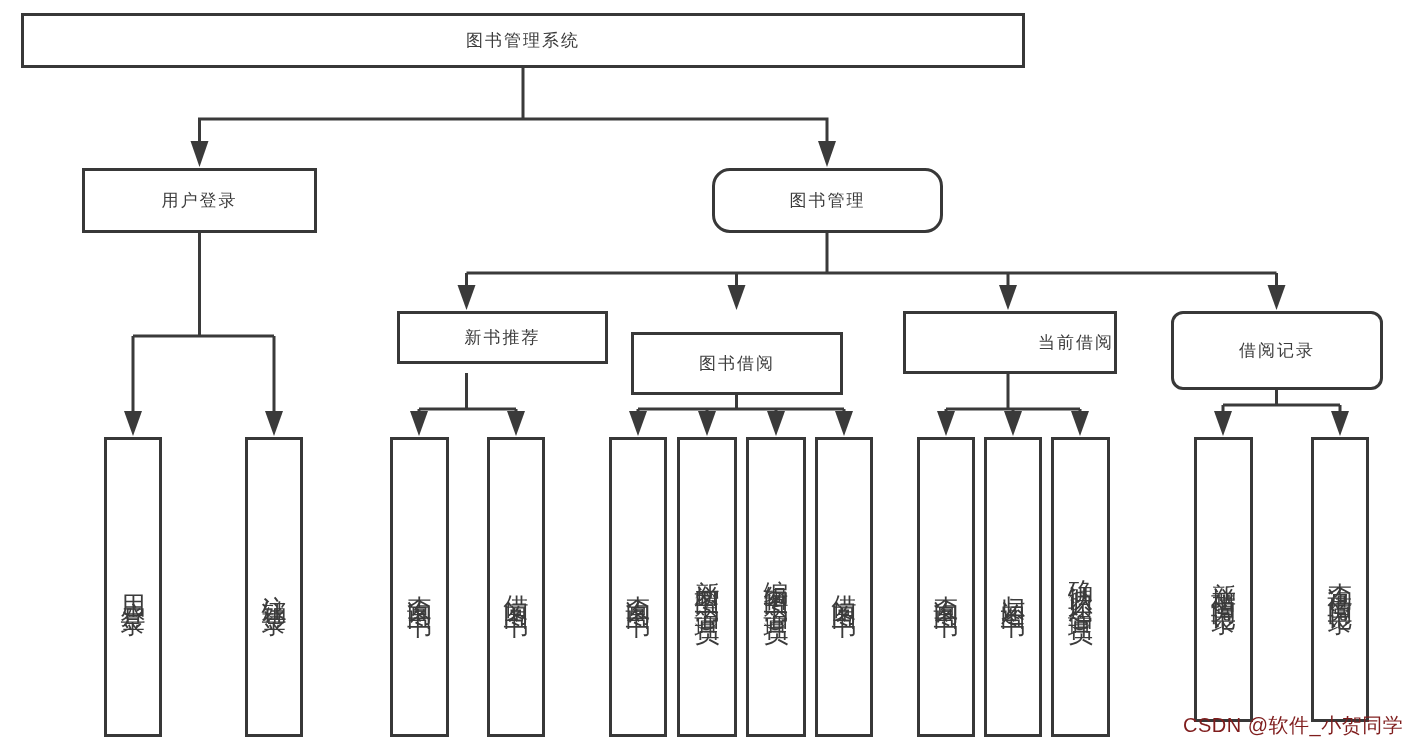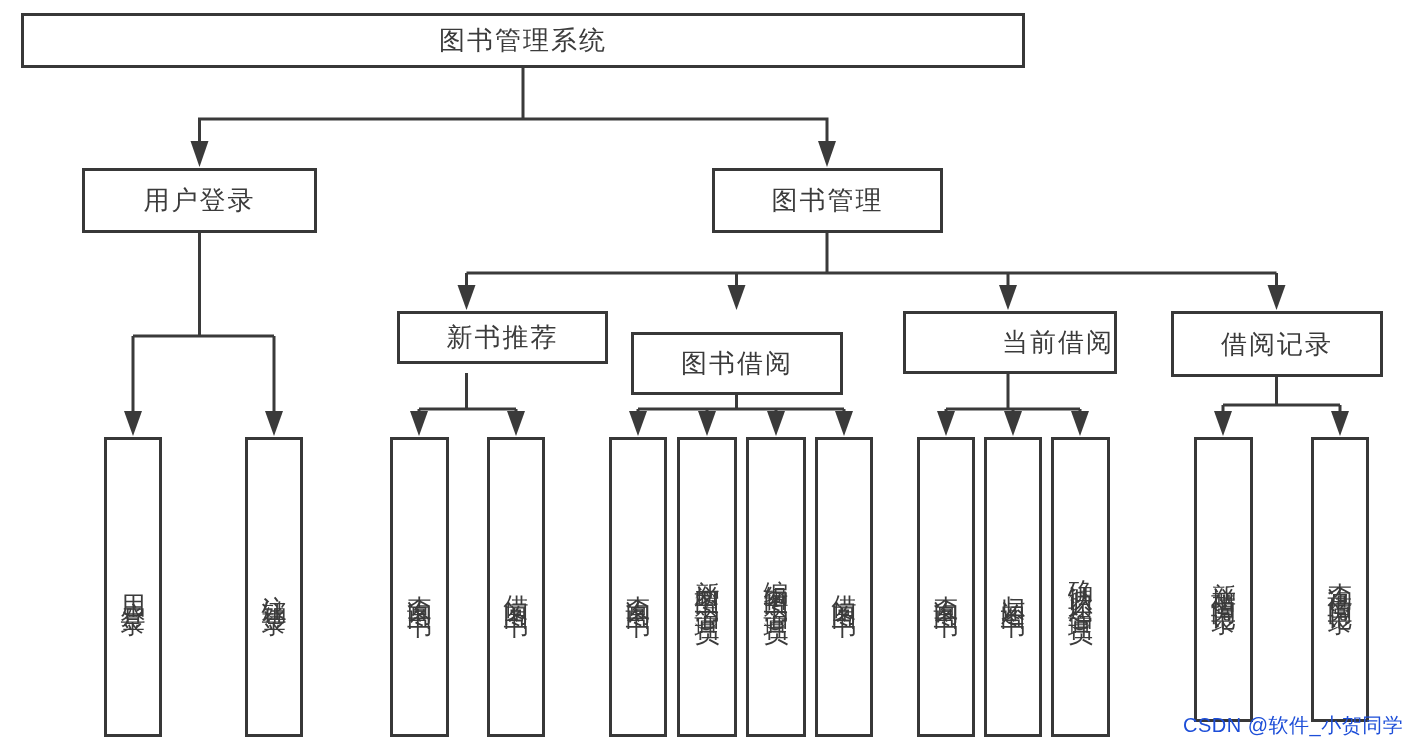--- a/index.html
+++ b/index.html
@@ -28,39 +28,39 @@
     position: absolute;
     box-sizing: border-box;
     border: 3px solid #383838;
     background: #ffffff;
     display: flex;
     align-items: center;
     justify-content: center;
     text-align: center;
   }
   .node .lbl {
-    font-size: 26px;
+    font-size: 17px;
     letter-spacing: 2px;
     color: #3b3b3b;
     white-space: nowrap;
   }
   .leaf .lbl {
     writing-mode: vertical-rl;
     text-orientation: mixed;
     white-space: normal;
     letter-spacing: 6px;
     line-height: 1;
     font-size: 25px;
   }
   .watermark {
     position: absolute;
     left: 1183px;
     top: 712px;
     font-size: 20px;
-    color: #1d4ed8;
+    color: #7f1d1d;
     white-space: nowrap;
     letter-spacing: 0.5px;
   }
 </style>
 </head>
 <body>
 
 <div class="stage">
 
   <svg class="connectors" viewBox="0 0 1405 747" xmlns="http://www.w3.org/2000/svg">
@@ -106,34 +106,34 @@
     </g>
   </svg>
 
   <div class="node" style="left:21px; top:13px; width:1004px; height:55px;">
     <span class="lbl">图书管理系统</span>
   </div>
 
   <div class="node" style="left:82px; top:168px; width:235px; height:65px;">
     <span class="lbl">用户登录</span>
   </div>
-  <div class="node" style="left:712px; top:168px; width:231px; height:65px;">
+  <div class="node" style="left:712px; top:168px; width:231px; height:65px;border-radius:18px;">
     <span class="lbl">图书管理</span>
   </div>
 
   <div class="node" style="left:361px; top:311px; width:211px; height:53px;margin-left:36px;">
     <span class="lbl">新书推荐</span>
   </div>
   <div class="node" style="left:631px; top:311px; width:212px; height:63px;margin-top:21px;">
     <span class="lbl">图书借阅</span>
   </div>
   <div class="node" style="left:903px; top:311px; width:214px; height:63px;justify-content:flex-end;">
     <span class="lbl">当前借阅</span>
   </div>
-  <div class="node" style="left:1171px; top:311px; width:212px; height:66px;">
+  <div class="node" style="left:1171px; top:311px; width:212px; height:79px;border-radius:12px;">
     <span class="lbl">借阅记录</span>
   </div>
 
   <div class="node leaf" style="left:104px; top:437px; width:58px; height:300px;">
     <span class="lbl">用户登录</span>
   </div>
   <div class="node leaf" style="left:245px; top:437px; width:58px; height:300px;">
     <span class="lbl">注销登录</span>
   </div>
 

